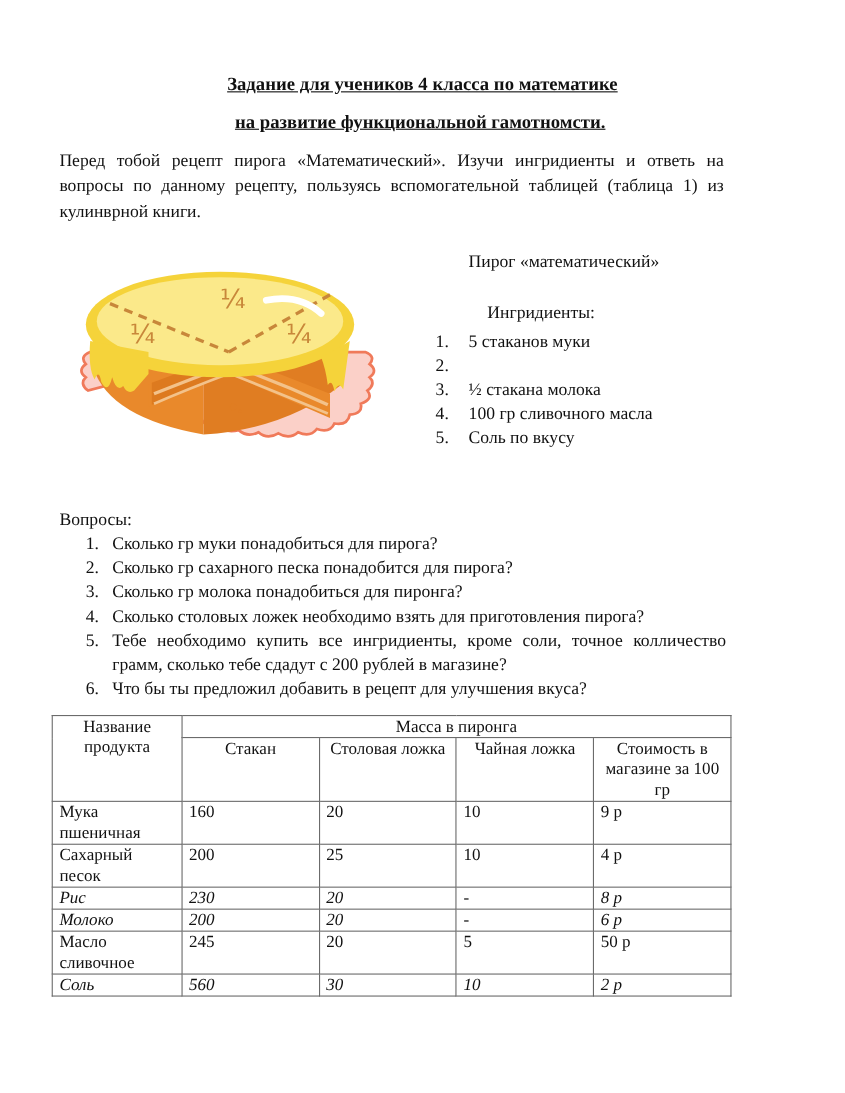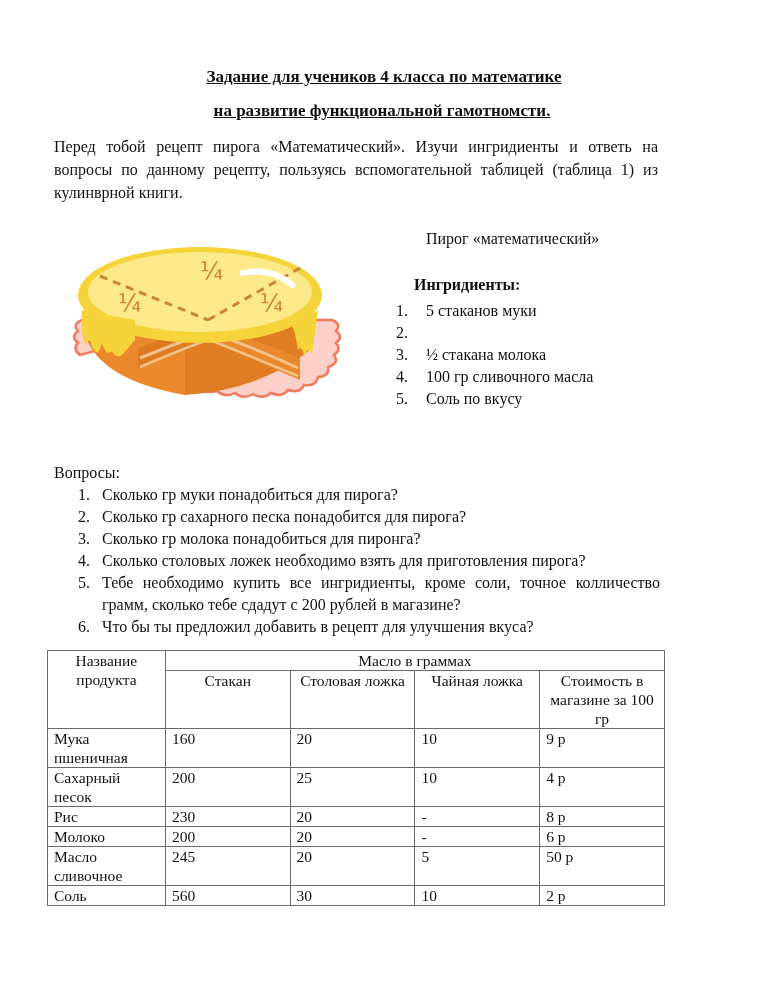--- a/index.html
+++ b/index.html
@@ -14,41 +14,41 @@
   }
   .t1 { top: 67px; left: 0px; }
   .t2 { top: 101px; left: -2px; }
   .intro {
     position: absolute; left: 54px; top: 135px; width: 604px;
     line-height: 23px; text-align: justify; text-align-last: left;
   }
   .cake { position: absolute; left: 60px; top: 240px; width: 290px; height: 180px; }
   .recipe { position: absolute; left: 396px; top: 230px; width: 320px; }
   .recipe .r-title { position: absolute; left: 30px; top: 0; font-weight: normal; white-space: nowrap; }
-  .recipe .r-sub { position: absolute; left: 18px; top: 46px; white-space: nowrap; font-weight: bold; }
+  .recipe .r-sub { position: absolute; left: 47px; top: 46px; white-space: nowrap; }
   .recipe ol { position: absolute; left: 0; top: 70px; margin: 0; padding: 0; list-style: none; }
   .recipe li { height: 22px; line-height: 22px; white-space: nowrap; display: flex; }
   .num { display: inline-block; width: 30px; text-align: left; }
   .q-head { position: absolute; left: 54px; top: 453px; font-weight: normal; margin-top: 11px; }
   .questions { position: absolute; left: 78px; top: 484px; width: 582px; margin: 0; padding: 0; list-style: none; }
   .questions li { display: flex; line-height: 22px; }
   .questions .num { width: 24px; flex: 0 0 24px; }
   .questions .qtext { flex: 1; text-align: justify; text-align-last: left; }
   table.ref {
     position: absolute; left: 47px; top: 650px; width: 618px;
     border-collapse: collapse; font-size: 15.5px; line-height: 19px;
   }
   table.ref td, table.ref th {
     border: 1px solid #6b6b6b; padding: 0 6px; vertical-align: top; font-weight: normal; margin-left: 20px;
   }
   table.ref th { text-align: center; }
   table.ref td { text-align: left; }
   .c0 { width: 105px; } .c1 { width: 112px; } .c2 { width: 112px; } .c3 { width: 112px; } .c4 { width: 112px; }
   .row-tall td { height: 36px; }
-  .row-short td { height: 17px; }
+  .row-short td { height: 17px; font-style: italic; }
 </style>
 </head>
 <body>
 
 <div class="title t1">Задание для учеников 4 класса по математике</div>
 <div class="title t2">на развитие функциональной гамотномсти.</div>
 
 <div class="intro">Перед тобой рецепт пирога «Математический». Изучи ингридиенты и ответь на вопросы по данному рецепту, пользуясь вспомогательной таблицей (таблица 1) из кулинврной книги.</div>
 
 <svg class="cake" viewBox="0 0 290 180">
@@ -140,21 +140,21 @@
   <li>
       <span class="num">6.</span>
       <span class="qtext">Что бы ты предложил добавить в рецепт для улучшения вкуса?</span>
     </li>
 </ol>
 
 <table class="ref">
   <tbody>
       <tr>
     <th class="c0" rowspan="2" style="vertical-align:top;">Название продукта</th>
-    <th colspan="4">Масло в граммах</th>
+    <th colspan="4">Масса в пиронга</th>
   </tr>
   <tr>
     <th class="c1" style="height:57px;">Стакан</th>
     <th class="c2">Столовая ложка</th>
     <th class="c3">Чайная ложка</th>
     <th class="c4">Стоимость в магазине за 100 гр</th>
   </tr>
   <tr class="row-tall">
     <td>Мука пшеничная</td>
     <td>160</td>

